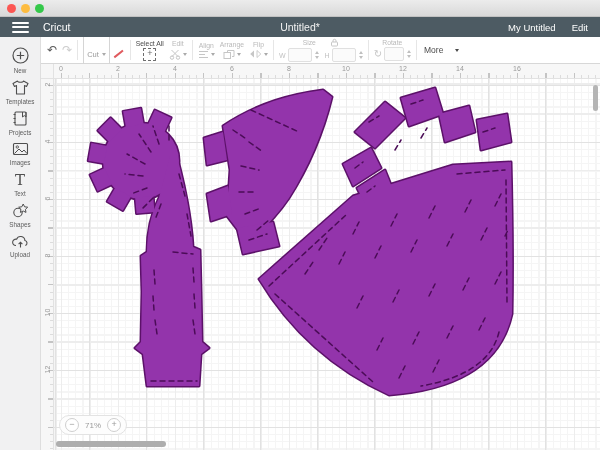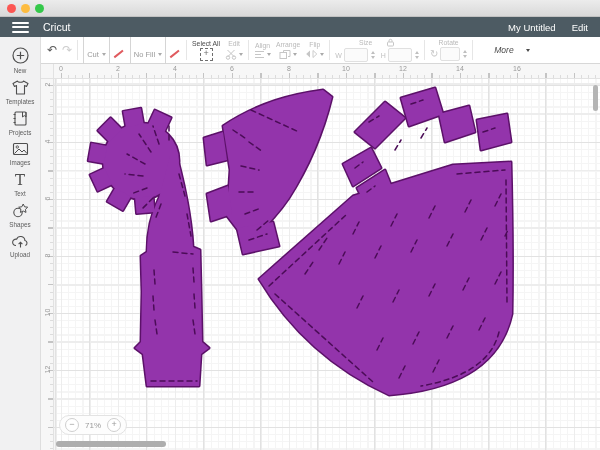--- a/index.html
+++ b/index.html
@@ -54,21 +54,21 @@
   .selall-icon{width:11px;height:11px;border:1px dashed #6d6d6d;border-radius:1px;position:relative;cursor:pointer;}
   .selall-icon::before{content:"+";position:absolute;left:0;right:0;top:-1px;text-align:center;
     font-size:9px;color:#6d6d6d;}
   .numbox{border:1px solid #e0e0e0;border-radius:2px;width:22px;height:12px;background:#fbfbfb;}
   .stepper{display:flex;flex-direction:column;gap:1.5px;margin-left:1px;}
   .stepper i{width:0;height:0;border-left:2.5px solid transparent;border-right:2.5px solid transparent;display:block;}
   .stepper .up{border-bottom:3px solid #bfbfbf;}
   .stepper .dn{border-top:3px solid #bfbfbf;}
   .wh-label{font-size:7px;color:#c2c2c2;}
   .rot-icon{font-size:10px;color:#c6c6c6;line-height:1;}
-  .more{display:flex;align-items:center;gap:12px;font-size:8.5px;color:#4a4a4a;cursor:pointer;margin-left:16px;font-style:italic;}
+  .more{display:flex;align-items:center;gap:12px;font-size:8.5px;color:#4a4a4a;cursor:pointer;margin-left:2px;}
 
   
   .canvas-wrap{flex:1;position:relative;background:#fff;min-height:0;}
   .corner{position:absolute;left:0;top:0;width:12px;height:14px;background:#f6f6f6;
     border-right:1px solid #e2e2e2;border-bottom:1px solid #e2e2e2;z-index:3;}
   .hruler{position:absolute;left:12px;right:0;top:0;height:14px;background:#f7f7f7;border-bottom:1px solid #e2e2e2;z-index:2;
     background-image:
       repeating-linear-gradient(to right,#c4c4c4 0 1px,transparent 1px 28.5px),
       repeating-linear-gradient(to right,#dcdcdc 0 1px,transparent 1px 7.125px);
     background-size:100% 5px,100% 3px;background-position:8px bottom,8px bottom;background-repeat:no-repeat;}
@@ -114,20 +114,21 @@
     </div>
   </div>
 
   <div class="header">
     <div class="hamburger">
         <span></span>
         <span></span>
         <span></span>
       </div>
     <span class="canvas-label">Cricut</span>
+    <div class="doc-title">Untitled*</div>
     <div class="header-right">
       <span class="header-link">My Untitled</span>
       <span class="header-link">Edit</span>
     </div>
   </div>
 
   <div class="body-row">
 
     <div class="sidebar">
       <div class="side-item">
@@ -192,30 +193,20 @@
           <span class="tlabel">Linetype</span>
           <div class="trow">
             <div class="ddbox">
               <span>Cut</span>
                 <span class="caret"></span>
             </div>
             <span class="swatch"></span>
           </div>
         </div>
 
-        <div class="tgroup">
-          <span class="tlabel">Fill</span>
-          <div class="trow">
-            <div class="ddbox">
-              <span>No Fill</span>
-                <span class="caret"></span>
-            </div>
-            <span class="swatch"></span>
-          </div>
-        </div>
 
         <span class="sep"></span>
 
         <div class="tgroup">
           <span class="tlabel on">Select All</span>
           <div class="trow">
               <span class="selall-icon"></span>
             </div>
         </div>
 

